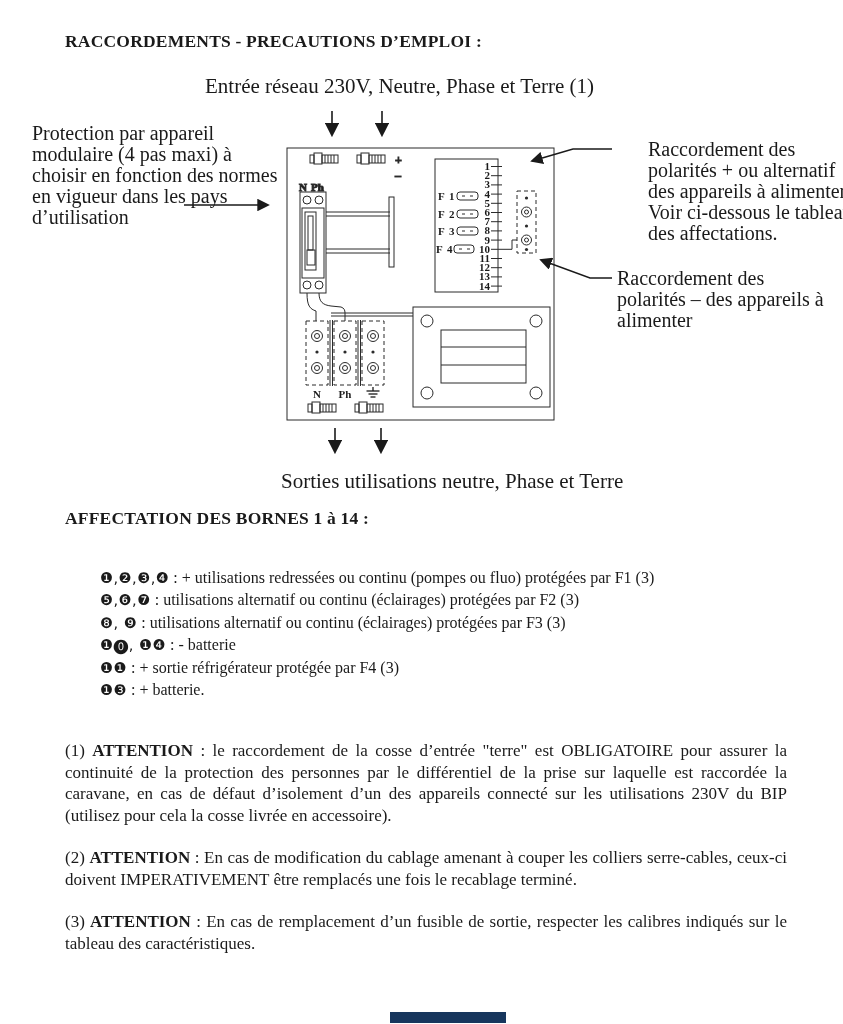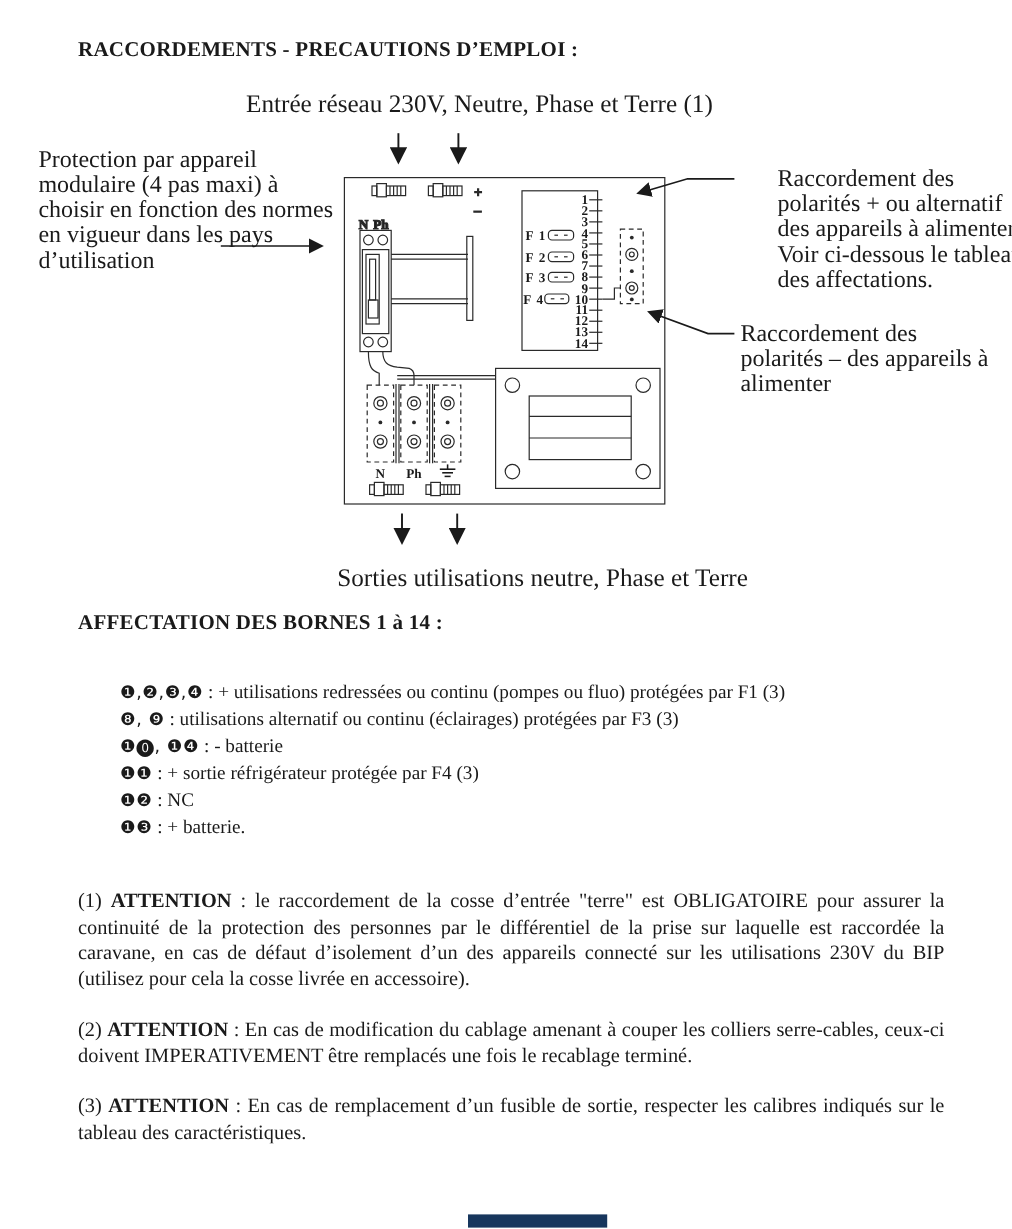--- a/index.html
+++ b/index.html
@@ -250,24 +250,24 @@
 <div class="abs ann" style="left:648px;top:139px;width:210px;">Raccordement des polarités + ou alternatif des appareils à alimenter. Voir ci-dessous le tableau des affectations.</div>
 
 <div class="abs ann" style="left:617px;top:268px;width:216px;">Raccordement des polarités – des appareils à alimenter</div>
 
 <div class="abs caption" style="left:233px;top:469px;margin-left:48px;">Sorties utilisations neutre, Phase et Terre</div>
 
 <div class="abs h1" style="left:65px;top:508px;">AFFECTATION DES BORNES 1 à 14 :</div>
 
 <div class="abs" style="left:63px;top:567px;">
   <div class="list-line"><span class="bullets">❶,❷,❸,❹</span><span> : + utilisations redressées ou continu (pompes ou fluo) protégées par F1 (3)</span></div>
+  <div class="list-line"><span class="bullets">❺,❻,❼</span><span> : utilisations alternatif ou continu (éclairages) protégées par F2 (3)</span></div>
   <div class="list-line"><span class="bullets">❽, ❾</span><span> : utilisations alternatif ou continu (éclairages) protégées par F3 (3)</span></div>
   <div class="list-line"><span class="bullets">❶⓿, ❶❹</span><span> : - batterie</span></div>
   <div class="list-line"><span class="bullets">❶❶</span><span> : + sortie réfrigérateur protégée par F4 (3)</span></div>
-  <div class="list-line"><span class="bullets">❶❷</span><span> : NC</span></div>
   <div class="list-line"><span class="bullets">❶❸</span><span> : + batterie.</span></div>
 </div>
 
 <div class="abs note" style="left:65px;top:740px;width:722px;"><span>(1) </span><b>ATTENTION</b><span> : le raccordement de la cosse d’entrée "terre" est OBLIGATOIRE pour assurer la continuité de la protection des personnes par le différentiel de la prise sur laquelle est raccordée la caravane, en cas de défaut d’isolement  d’un des appareils connecté sur les utilisations 230V du BIP (utilisez pour cela la cosse livrée en accessoire).</span></div>
 
 <div class="abs note" style="left:65px;top:847px;width:722px;"><span>(2) </span><b>ATTENTION</b><span> : En cas de modification du cablage amenant à couper les colliers serre-cables, ceux-ci doivent IMPERATIVEMENT être remplacés une fois le recablage terminé.</span></div>
 
 <div class="abs note" style="left:65px;top:911px;width:722px;"><span>(3) </span><b>ATTENTION</b><span> : En cas de remplacement  d’un fusible de sortie, respecter les calibres indiqués sur le tableau des caractéristiques.</span></div>
 
 <div class="abs footer-bar" style="left:390px;top:1012px;width:116px;height:11px;"></div>

